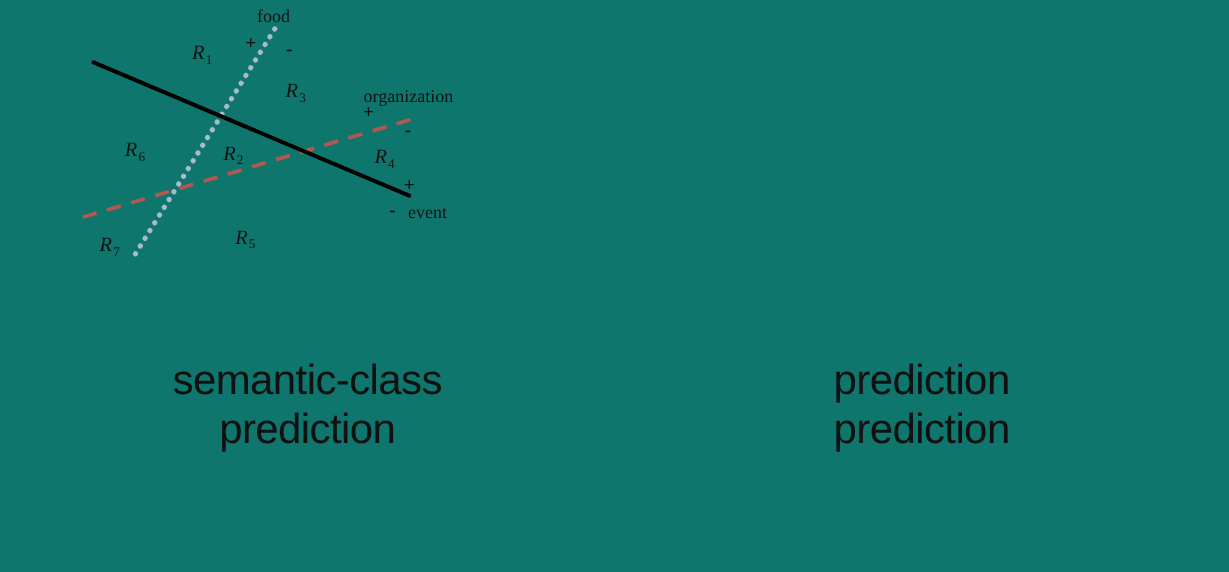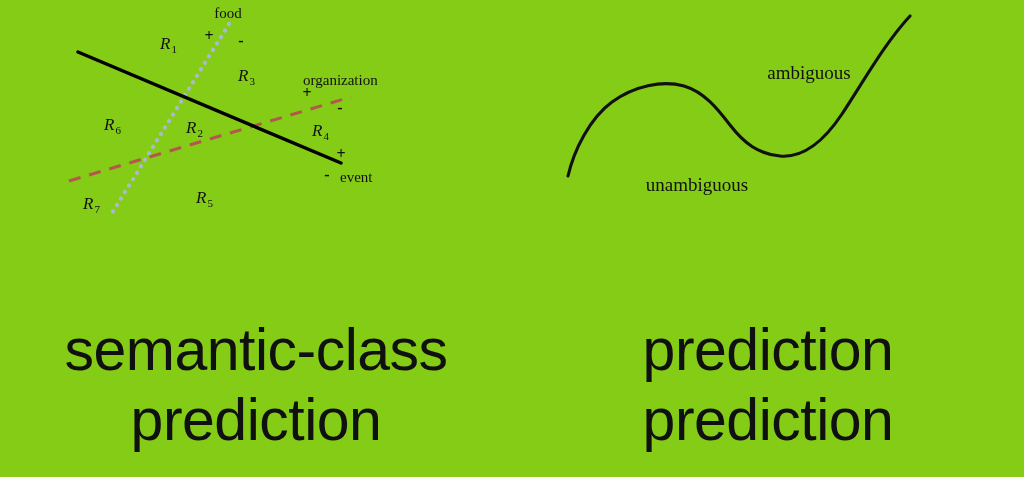--- a/index.html
+++ b/index.html
@@ -5,21 +5,21 @@
 <style>
   html, body {
     margin: 0;
     padding: 0;
     background: #ffffff;
   }
   #page {
     position: relative;
     width: 1024px;
     height: 477px;
-    background: #84cc16;
+    background: #0f766e;
     overflow: hidden;
     font-family: "Liberation Sans", sans-serif;
   }
 
   
   .panel {
     position: absolute;
     top: 0;
     height: 477px;
   }
@@ -72,25 +72,24 @@
 
   
   .caption {
     position: absolute;
     left: 0;
     width: 512px;
     top: 296px;
     text-align: center;
     font-family: "Liberation Sans", sans-serif;
     font-weight: 300;
-    font-size: 59px;
+    font-size: 35px;
     line-height: 1.18;
     color: #101010;
     letter-spacing: -0.5px;
-    margin-top: 20px;
   }
   .caption .cap-line { display: block; white-space: nowrap; }
 </style>
 </head>
 <body>
 
 <div id="page">
 
   <div class="panel" id="panel-semantic">
 
@@ -165,37 +164,20 @@
 
     <div class="caption">
       <span class="cap-line">semantic-class</span>
       <span class="cap-line">prediction</span>
     </div>
 
   </div>
 
   <div class="panel" id="panel-ambiguity">
 
-    <div class="figure-area">
-      <svg width="512" height="240" viewBox="0 0 512 240" xmlns="http://www.w3.org/2000/svg">
-
-        <path d="M 56 176
-                 C 62 150, 78 118, 100 102
-                 C 122 86, 150 80, 172 86
-                 C 192 92, 205 108, 218 125
-                 C 232 143, 246 154, 268 156
-                 C 290 158, 310 144, 330 114
-                 C 350 84, 372 44, 398 16" fill="none" stroke="#111111" stroke-width="3.1" stroke-linecap="round" stroke-linejoin="round"></path>
-
-        <text class="lbl-curve" x="297" y="79" text-anchor="middle">ambiguous</text>
-
-        <text class="lbl-curve" x="185" y="191" text-anchor="middle">unambiguous</text>
-
-      </svg>
-    </div>
 
     <div class="caption">
       <span class="cap-line">prediction</span>
       <span class="cap-line">prediction</span>
     </div>
 
   </div>
 
 </div>
 

